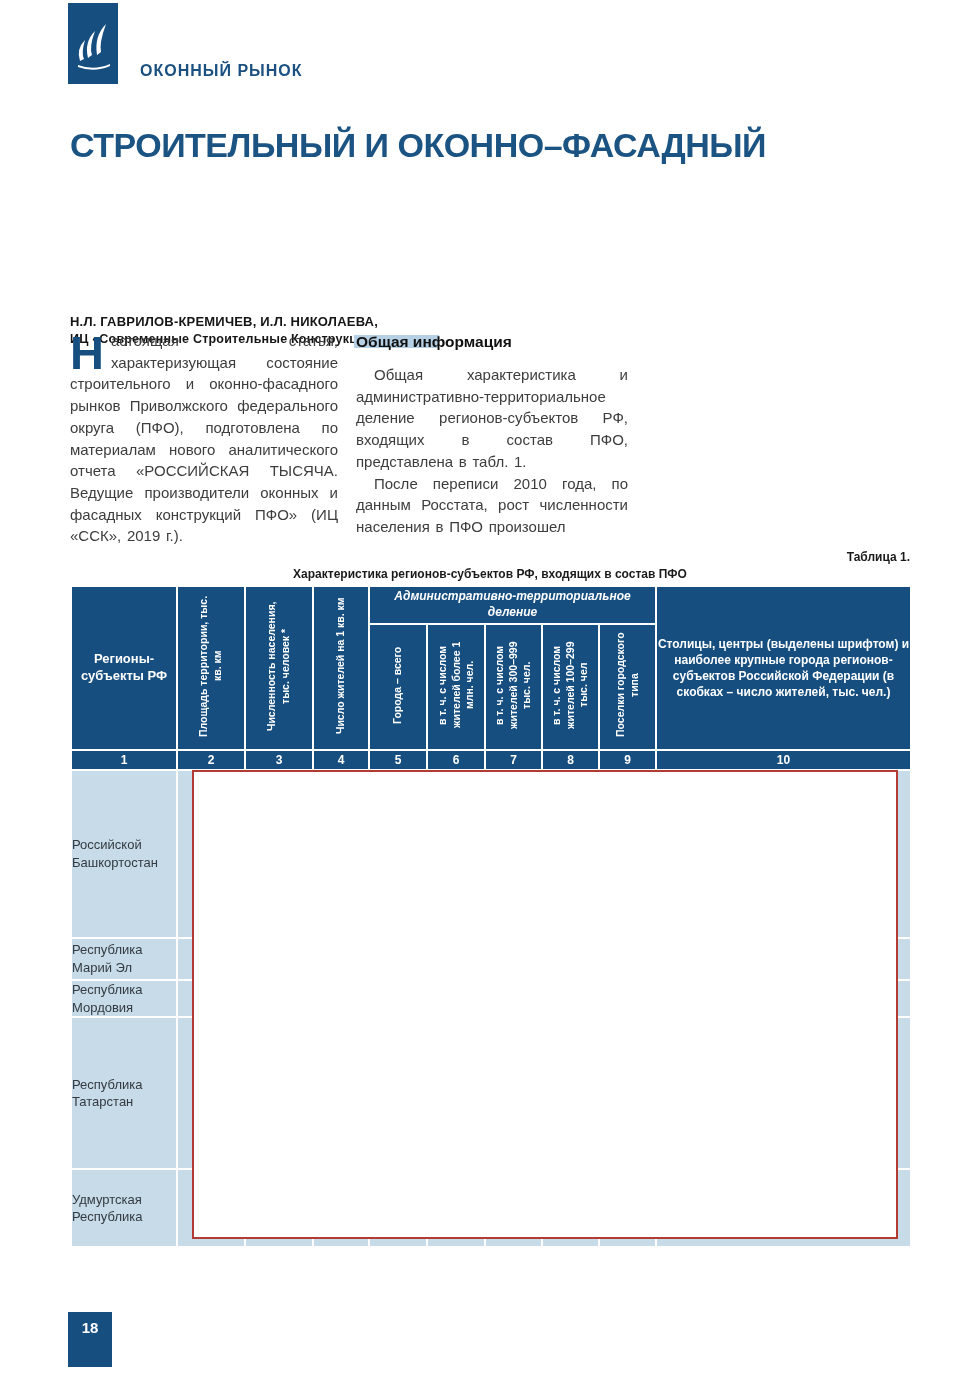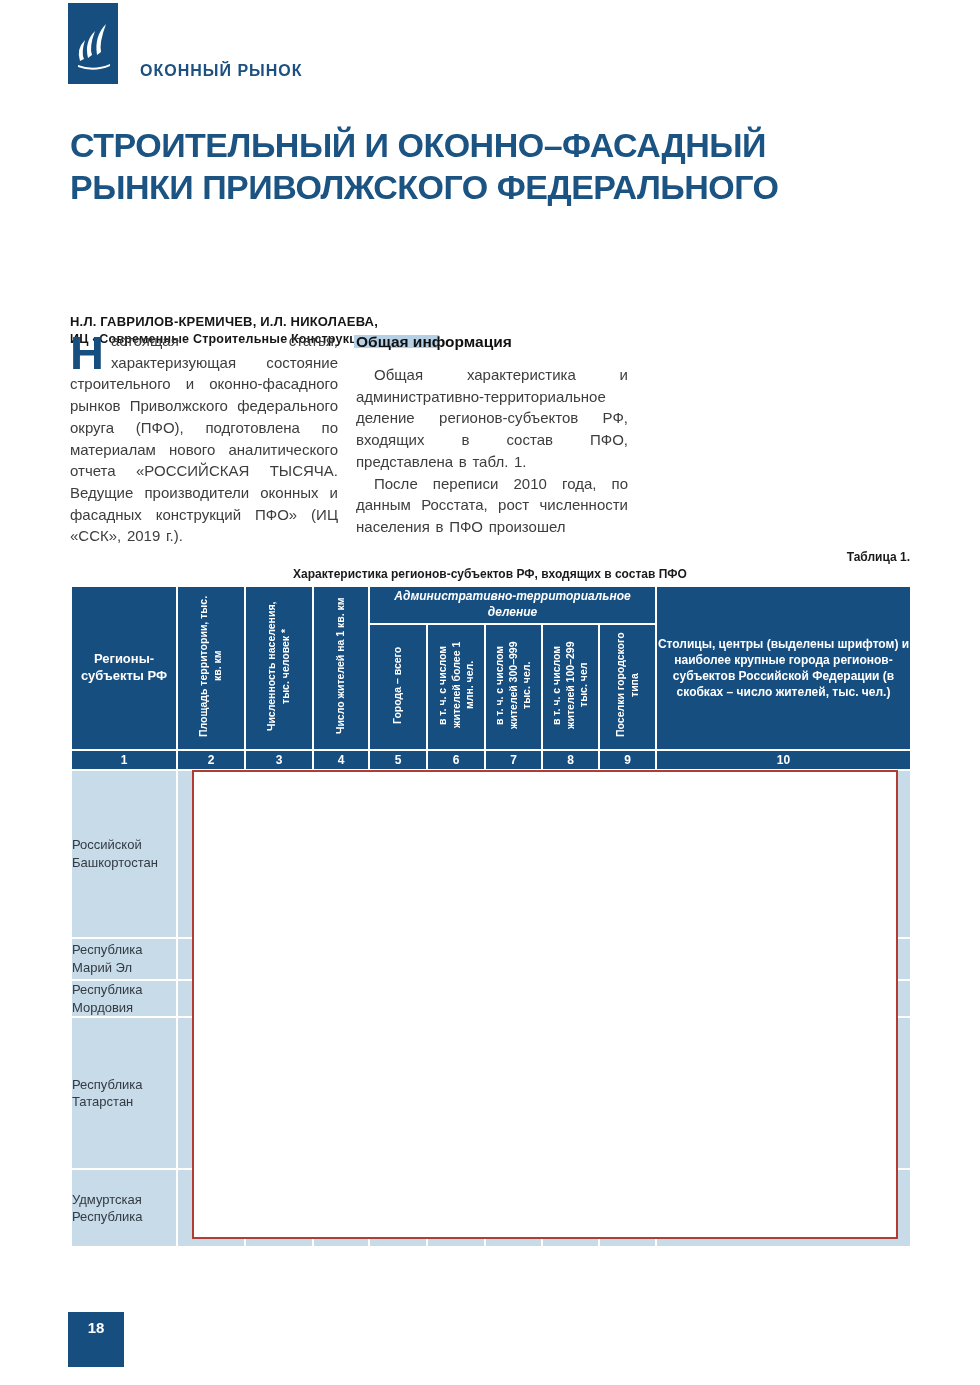--- a/index.html
+++ b/index.html
@@ -54,21 +54,21 @@
   .vs{height:110px;}
   tr.hn td{background:#174e80;color:#fff;font-size:12px;font-weight:bold;text-align:center;}
   tbody td{background:#c7dbe8;}
   td.lbl{font-size:13px;color:#333a41;padding-left:10px;vertical-align:middle;line-height:1.35;}
   tr.r1{height:168px;} tr.r2{height:42px;} tr.r3{height:35px;} tr.r4{height:152px;} tr.r5{height:78px;}
 
   .red-box{position:absolute;left:192px;top:770px;width:706px;height:469px;background:#ffffff;
         border:2px solid #b23b34;box-sizing:border-box;}
 
   
-  .page-box{position:absolute;left:68px;top:1312px;width:56px;height:55px;background:#174e80;
+  .page-box{position:absolute;left:68px;top:1312px;width:44px;height:55px;background:#174e80;
         color:#fff;font-size:15px;font-weight:bold;text-align:center;padding-top:7px;
         box-sizing:border-box;}
   .footer-line{position:absolute;left:140px;top:1330px;font-size:15.5px;color:#2a5d8c;
         letter-spacing:1.5px;}
   .sq{display:inline-block;width:9px;height:9px;background:#2a5d8c;margin:0 9px 1px 9px;
         vertical-align:middle;}
 </style>
 </head>
 <body>
 
@@ -79,21 +79,20 @@
       <path d="M12 58 Q8 46 17 37 Q13 50 16 56 Z" fill="#fff"></path>
       <path d="M20 55 Q16 39 27 28 Q21 44 24 52 Z" fill="#fff"></path>
       <path d="M29 52 Q26 33 38 21 Q31 40 33 49 Z" fill="#fff"></path>
       <path d="M10 62 Q26 68 42 61 L42 63 Q26 70 10 64 Z" fill="#fff"></path>
     </svg>
   </div>
   <div class="section-label">ОКОННЫЙ РЫНОК</div>
 
   <div class="title">
     <div>СТРОИТЕЛЬНЫЙ И ОКОННО–ФАСАДНЫЙ</div>
-    <div>РЫНКИ ПРИВОЛЖСКОГО ФЕДЕРАЛЬНОГО</div>
   </div>
 
   <div class="byline">
     <div class="l1">Н.Л. ГАВРИЛОВ-КРЕМИЧЕВ, И.Л. НИКОЛАЕВА,</div>
     <div class="l2">ИЦ «Современные Строительные Конструкции»</div>
   </div>
 
   <div class="col col-1">
     <p class="body-p"><span class="dropcap">Н</span><span>астоящая статья, характеризующая состояние строительного и оконно-фасадного рынков Приволжского федерального округа (ПФО), подготовлена по материалам нового аналитического отчета «РОССИЙСКАЯ ТЫСЯЧА. Ведущие производители оконных и фасадных конструкций ПФО» (ИЦ «ССК», 2019 г.).</span></p>
   </div>

